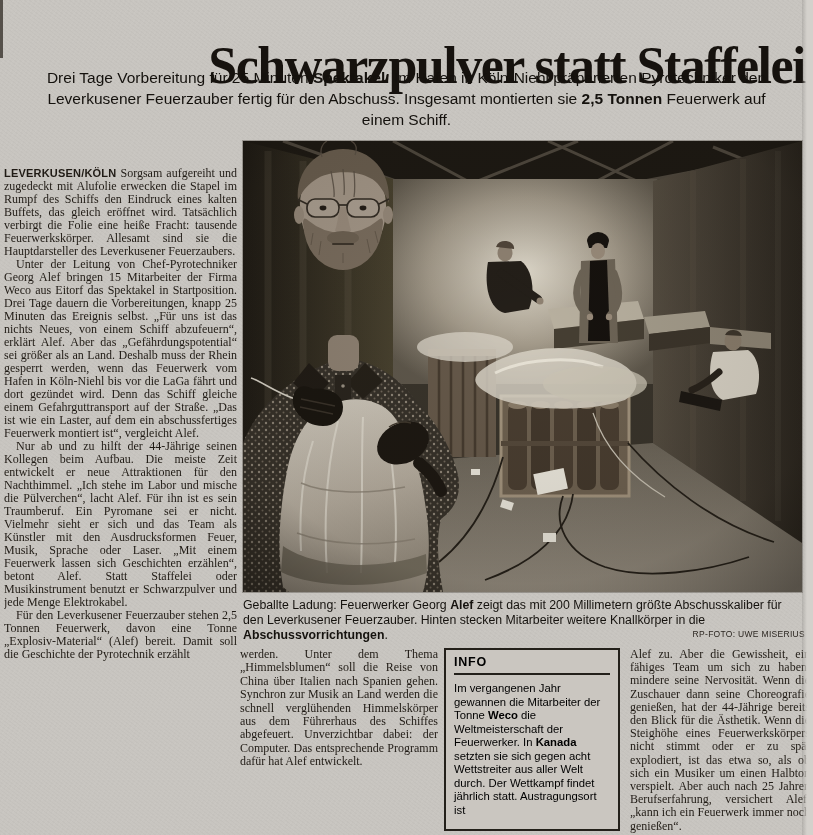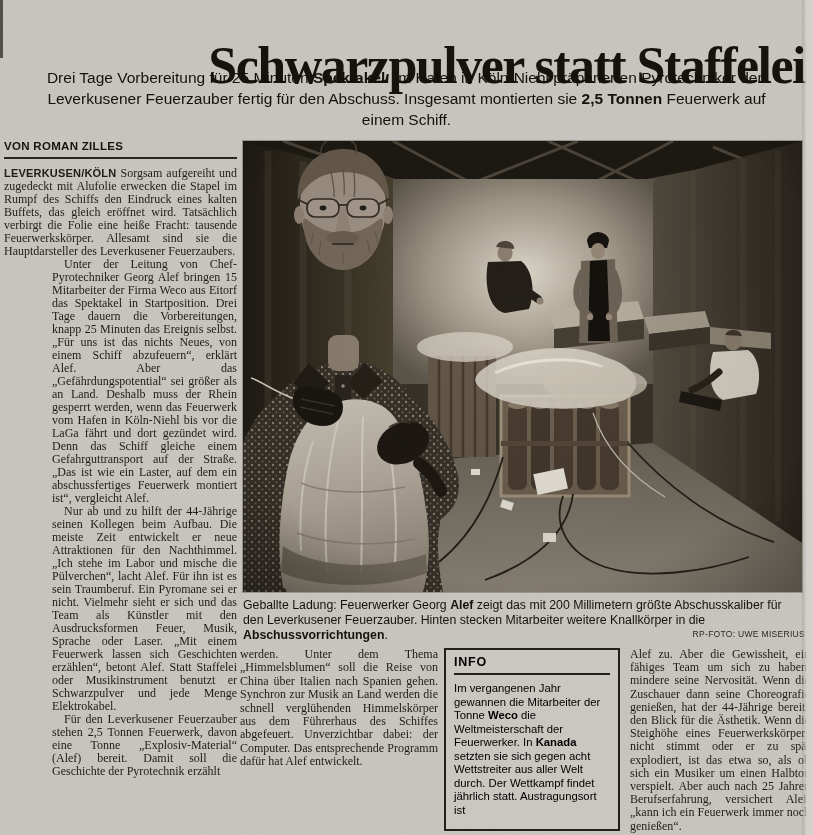--- a/index.html
+++ b/index.html
@@ -27,21 +27,21 @@
   }
   .subhead b { font-weight:700; }
 
   .byline-block { position:absolute; left:4px; top:140px; width:233px; }
   .byline { font-family:"Liberation Sans", sans-serif; font-size:11.5px; font-weight:700;
     letter-spacing:0.3px; color:#17130f; }
   .byline-rule { margin-top:5px; height:2px; background:#2a251f; }
 
   .newscol { text-align:justify; font-size:12px; line-height:13px; color:#201b15; }
   .newscol p { margin:0; }
-  .newscol p.indent { text-indent:12px;margin-left:48px; }
+  .newscol p.indent { text-indent:12px; }
   .col-left  { position:absolute; left:4px;   top:167px; width:233px; height:665px; overflow:hidden; }
   .col-mid   { position:absolute; left:240px; top:648px; width:198px; height:187px; overflow:hidden; line-height:13.4px; }
   .col-right { position:absolute; left:630px; top:648px; width:180px; height:187px; overflow:hidden; line-height:13.2px; }
   .dateline { font-family:"Liberation Sans", sans-serif; font-weight:700; font-size:11px; letter-spacing:0.2px; }
 
   .photo-wrap { position:absolute; left:243px; top:141px; width:559px; height:451px;
     background:#39342b; box-shadow:0 0 0 1px rgba(60,55,45,0.35); }
   .photo-wrap svg { display:block; }
 
   .caption { position:absolute; left:243px; top:598px; width:562px;
@@ -61,24 +61,20 @@
 </head>
 <body>
 
 <div class="page">
   <div class="edge-top-left"></div>
 
   <h1 class="headline">Schwarzpulver statt Staffelei</h1>
 
   <div class="subhead"><span>Drei Tage Vorbereitung für 25 Minuten </span><b>Spektakel</b><span>: Im Hafen in Köln-Niehl präparierten Pyrotechniker den Leverkusener Feuerzauber fertig für den Abschuss. Insgesamt montierten sie </span><b>2,5 Tonnen</b><span> Feuerwerk auf einem Schiff.</span></div>
 
-  <div class="byline-block">
-    <div class="byline">VON ROMAN ZILLES</div>
-    <div class="byline-rule"></div>
-  </div>
 
   <div class="newscol col-left">
     <p><span class="dateline">LEVERKUSEN/KÖLN</span><span> Sorgsam aufgereiht und zugedeckt mit Alufolie erwecken die Stapel im Rumpf des Schiffs den Eindruck eines kalten Buffets, das gleich eröffnet wird. Tatsächlich verbirgt die Folie eine heiße Fracht: tausende Feuerwerkskörper. Allesamt sind sie die Hauptdarsteller des Leverkusener Feuerzaubers.</span></p>
     <p class="indent">Unter der Leitung von Chef-Pyrotechniker Georg Alef bringen 15 Mitarbeiter der Firma Weco aus Eitorf das Spektakel in Startposition. Drei Tage dauern die Vorbereitungen, knapp 25 Minuten das Ereignis selbst. „Für uns ist das nichts Neues, von einem Schiff abzufeuern“, erklärt Alef. Aber das „Gefährdungspotential“ sei größer als an Land. Deshalb muss der Rhein gesperrt werden, wenn das Feuerwerk vom Hafen in Köln-Niehl bis vor die LaGa fährt und dort gezündet wird. Denn das Schiff gleiche einem Gefahrguttransport auf der Straße. „Das ist wie ein Laster, auf dem ein abschussfertiges Feuerwerk montiert ist“, vergleicht Alef.</p>
     <p class="indent">Nur ab und zu hilft der 44-Jährige seinen Kollegen beim Aufbau. Die meiste Zeit entwickelt er neue Attraktionen für den Nachthimmel. „Ich stehe im Labor und mische die Pülverchen“, lacht Alef. Für ihn ist es sein Traumberuf. Ein Pyromane sei er nicht. Vielmehr sieht er sich und das Team als Künstler mit den Ausdrucksformen Feuer, Musik, Sprache oder Laser. „Mit einem Feuerwerk lassen sich Geschichten erzählen“, betont Alef. Statt Staffelei oder Musikinstrument benutzt er Schwarzpulver und jede Menge Elektrokabel.</p>
     <p class="indent">Für den Leverkusener Feuerzauber stehen 2,5 Tonnen Feuerwerk, davon eine Tonne „Explosiv-Material“ (Alef) bereit. Damit soll die Geschichte der Pyrotechnik erzählt</p>
   </div>
 
   <div class="photo-wrap">
     <svg viewBox="0 0 559 451" width="559" height="451">

